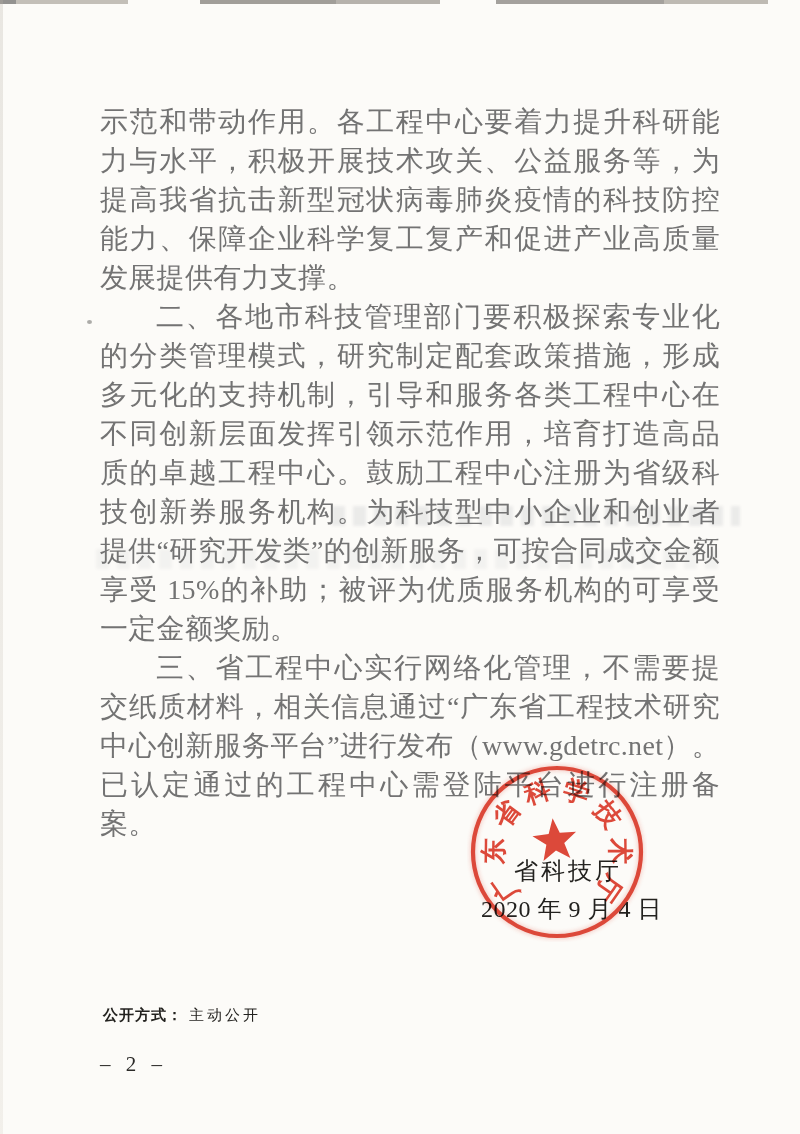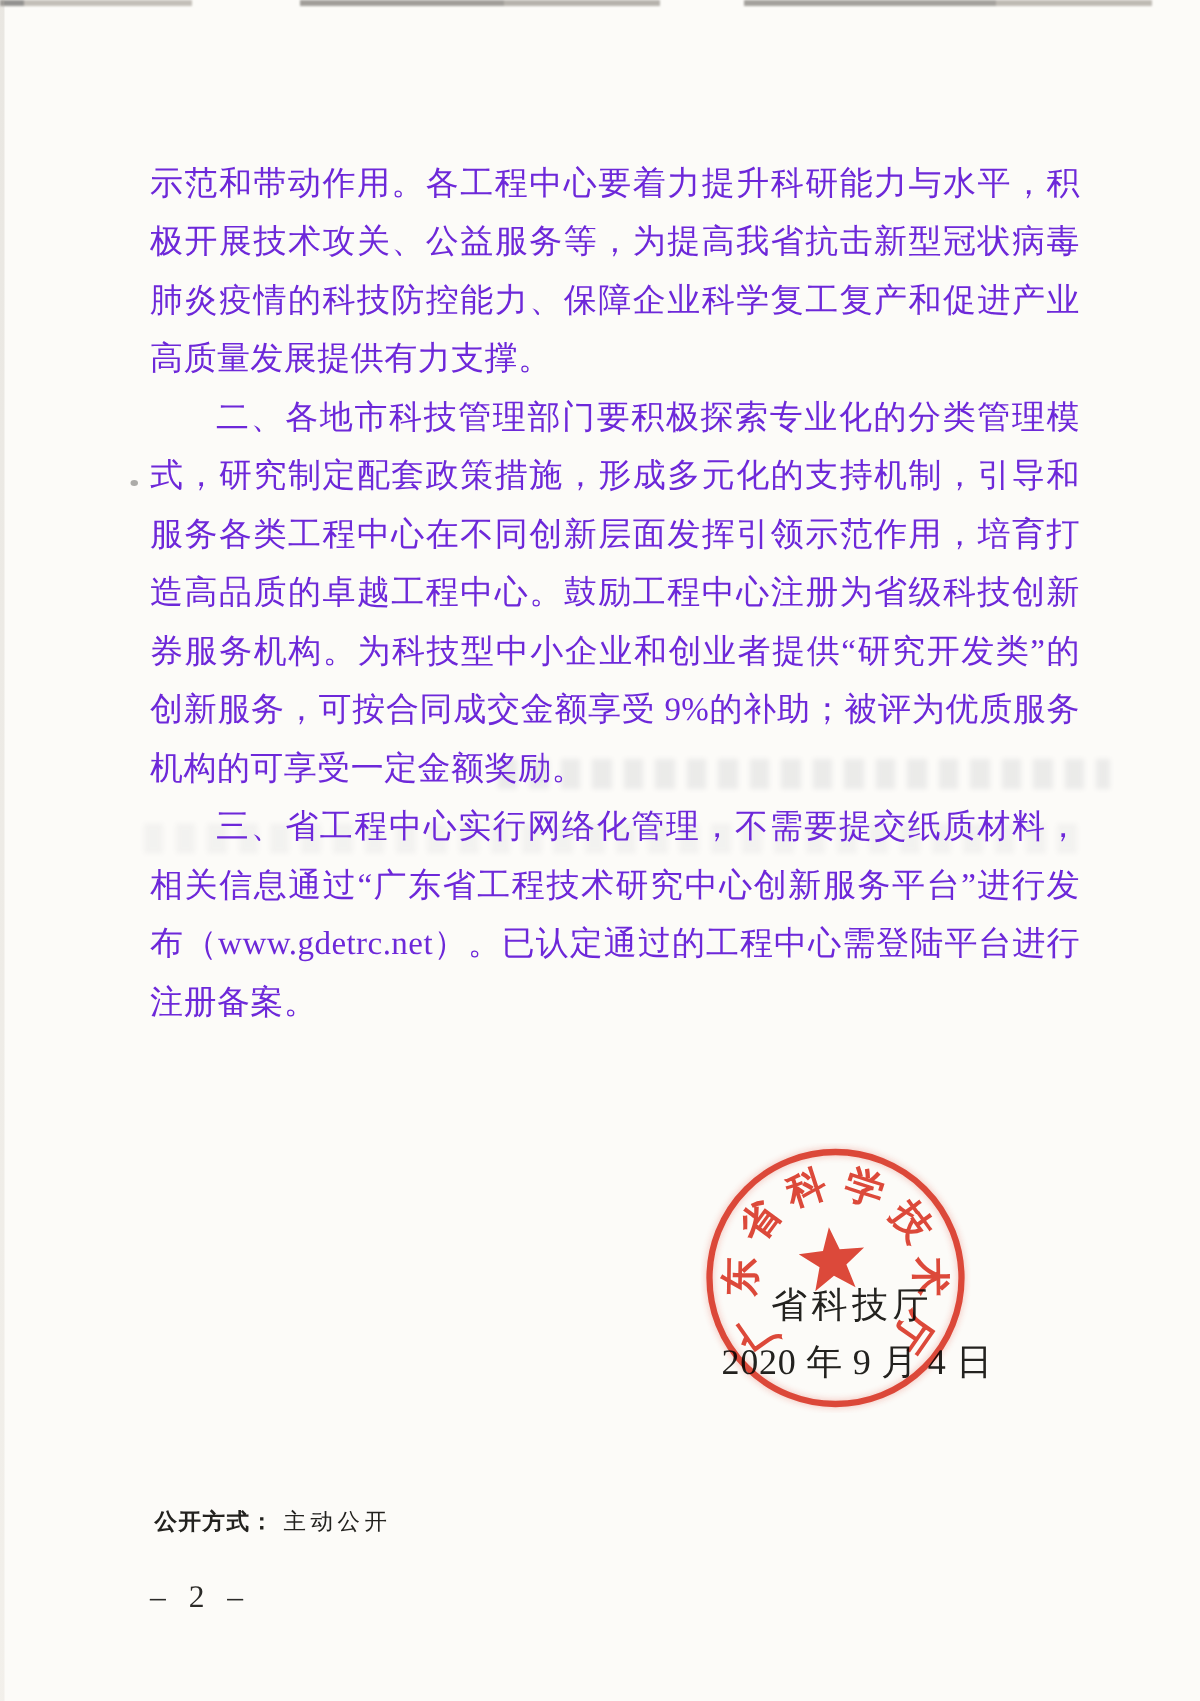--- a/index.html
+++ b/index.html
@@ -31,21 +31,21 @@
     background: repeating-linear-gradient(90deg, #5d6470 0 13px, transparent 13px 21px);
   }
   .bleed-1 { left: 332px; top: 506px; width: 408px; }
   .bleed-2 { left: 96px;  top: 549px; width: 630px; opacity: .055; }
   .ink-speck { position: absolute; left: 87px; top: 320px; width: 5px; height: 4px;
     background: #6a6a66; border-radius: 50%; opacity: .55; }
 
   
   .body-text {
     position: absolute; left: 100px; top: 102px; width: 620px;
-    font-size: 22px; line-height: 39px; color: #6d28d9;
+    font-size: 28px; line-height: 39px; color: #737373;
     text-align: justify; text-justify: inter-ideograph;
     letter-spacing: 0.3px;
   }
   .body-text p { margin: 0; text-indent: 2em; }
   .body-text p.continuation { text-indent: 0; }
 
   .attachment-line {
     position: absolute; left: 100px; top: 729px; width: 620px;
     font-size: 22px; line-height: 30px; color: #2b2a28;
     text-indent: 2.2em; letter-spacing: 0.3px;
@@ -96,21 +96,21 @@
 <div class="page">
 
   <div class="top-edge-artifact"></div>
   <div class="left-edge-artifact"></div>
   <div class="bleed-artifact bleed-1"></div>
   <div class="bleed-artifact bleed-2"></div>
   <div class="ink-speck"></div>
 
   <main class="body-text">
     <p class="continuation">示范和带动作用。各工程中心要着力提升科研能力与水平，积极开展技术攻关、公益服务等，为提高我省抗击新型冠状病毒肺炎疫情的科技防控能力、保障企业科学复工复产和促进产业高质量发展提供有力支撑。</p>
-    <p>二、各地市科技管理部门要积极探索专业化的分类管理模式，研究制定配套政策措施，形成多元化的支持机制，引导和服务各类工程中心在不同创新层面发挥引领示范作用，培育打造高品质的卓越工程中心。鼓励工程中心注册为省级科技创新券服务机构。为科技型中小企业和创业者提供“研究开发类”的创新服务，可按合同成交金额享受 9%的补助；被评为优质服务机构的可享受一定金额奖励。</p>
+    <p>二、各地市科技管理部门要积极探索专业化的分类管理模式，研究制定配套政策措施，形成多元化的支持机制，引导和服务各类工程中心在不同创新层面发挥引领示范作用，培育打造高品质的卓越工程中心。鼓励工程中心注册为省级科技创新券服务机构。为科技型中小企业和创业者提供“研究开发类”的创新服务，可按合同成交金额享受 15%的补助；被评为优质服务机构的可享受一定金额奖励。</p>
     <p>三、省工程中心实行网络化管理，不需要提交纸质材料，相关信息通过“广东省工程技术研究中心创新服务平台”进行发布（www.gdetrc.net）。已认定通过的工程中心需登陆平台进行注册备案。</p>
   </main>
 
 
   <div class="sig-agency">省科技厅</div>
   <div class="sig-date">2020 年 9 月 4 日</div>
 
   <div class="seal">
     <svg width="180" height="180" viewBox="0 0 180 180">
       <circle cx="90" cy="90" r="84" fill="none" stroke="#dd3a2a" stroke-width="4.2"></circle>

